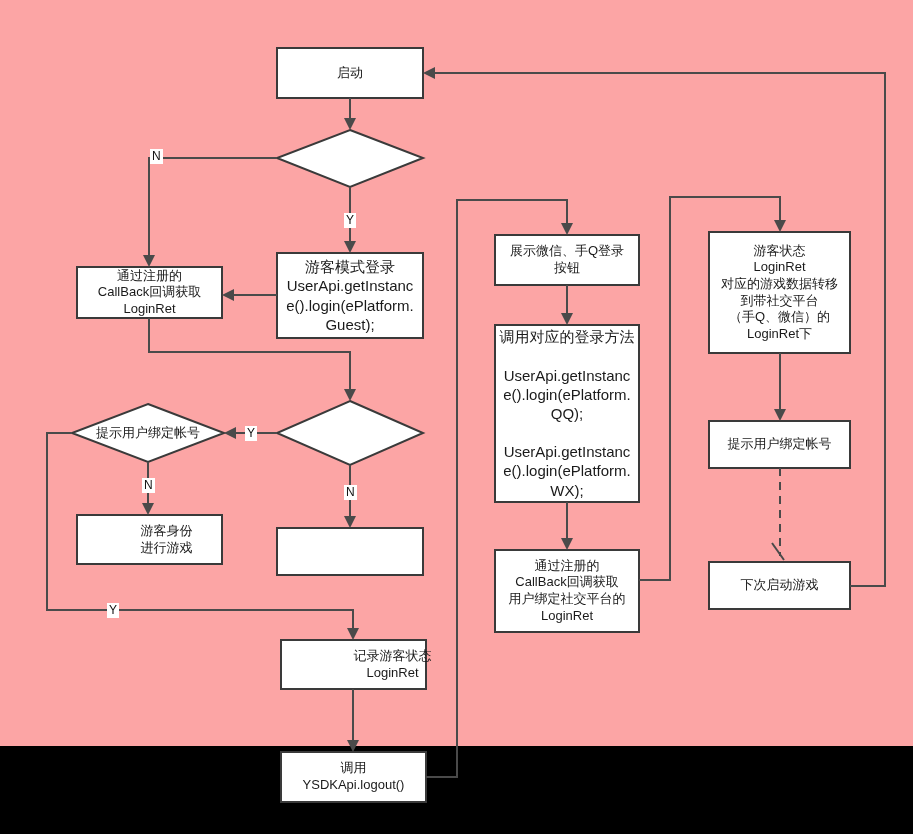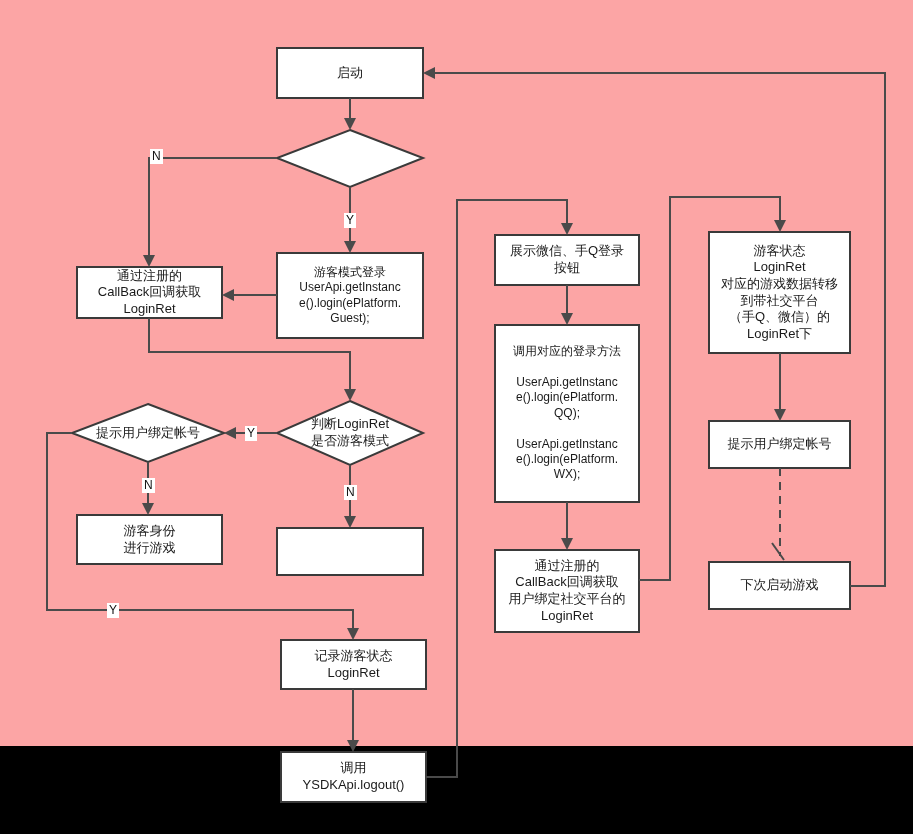--- a/index.html
+++ b/index.html
@@ -50,21 +50,21 @@
     text-align: center;
     line-height: 1.28;
     font-size: 13px;
     white-space: pre-line;
     display: flex;
     align-items: center;
     justify-content: center;
     pointer-events: none;
   }
   .node-text.code {
-    font-size: 12px;
+    font-size: 15px;
   }
   .edge-label {
     position: absolute;
     background: #ffffff;
     color: #111111;
     font-size: 12px;
     line-height: 1;
     padding: 1px 2px 2px 2px;
     text-align: center;
   }
@@ -148,25 +148,23 @@
 
   <div class="node-text" style="left:277px;top:48px;width:146px;height:50px;">启动</div>
   <div class="node-text" style="left:77px;top:267px;width:145px;height:51px;">通过注册的
 CallBack回调获取
 LoginRet</div>
   <div class="node-text code" style="left:277px;top:253px;width:146px;height:85px;">游客模式登录
 UserApi.getInstanc
 e().login(ePlatform.
 Guest);</div>
   <div class="node-text" style="left:72px;top:404px;width:152px;height:58px;">提示用户绑定帐号</div>
-  <div class="node-text" style="left:277px;top:401px;width:146px;height:64px;">判断LoginRet
-是否游客模式</div>
-  <div class="node-text" style="left:77px;top:515px;width:145px;height:49px;">游客身份
+  <div class="node-text" style="left:94px;top:515px;width:145px;height:49px;">游客身份
 进行游戏</div>
-  <div class="node-text" style="left:281px;top:640px;width:145px;height:49px;">记录游客状态
+  <div class="node-text" style="left:281px;top:640px;width:145px;height:49px;padding-left:39px;">记录游客状态
 LoginRet</div>
   <div class="node-text" style="left:495px;top:235px;width:144px;height:50px;">展示微信、手Q登录
 按钮</div>
   <div class="node-text" style="left:281px;top:752px;width:145px;height:50px;">调用
 YSDKApi.logout()</div>
   <div class="node-text code" style="left:495px;top:325px;width:144px;height:177px;">调用对应的登录方法
 
 UserApi.getInstanc
 e().login(ePlatform.
 QQ);

